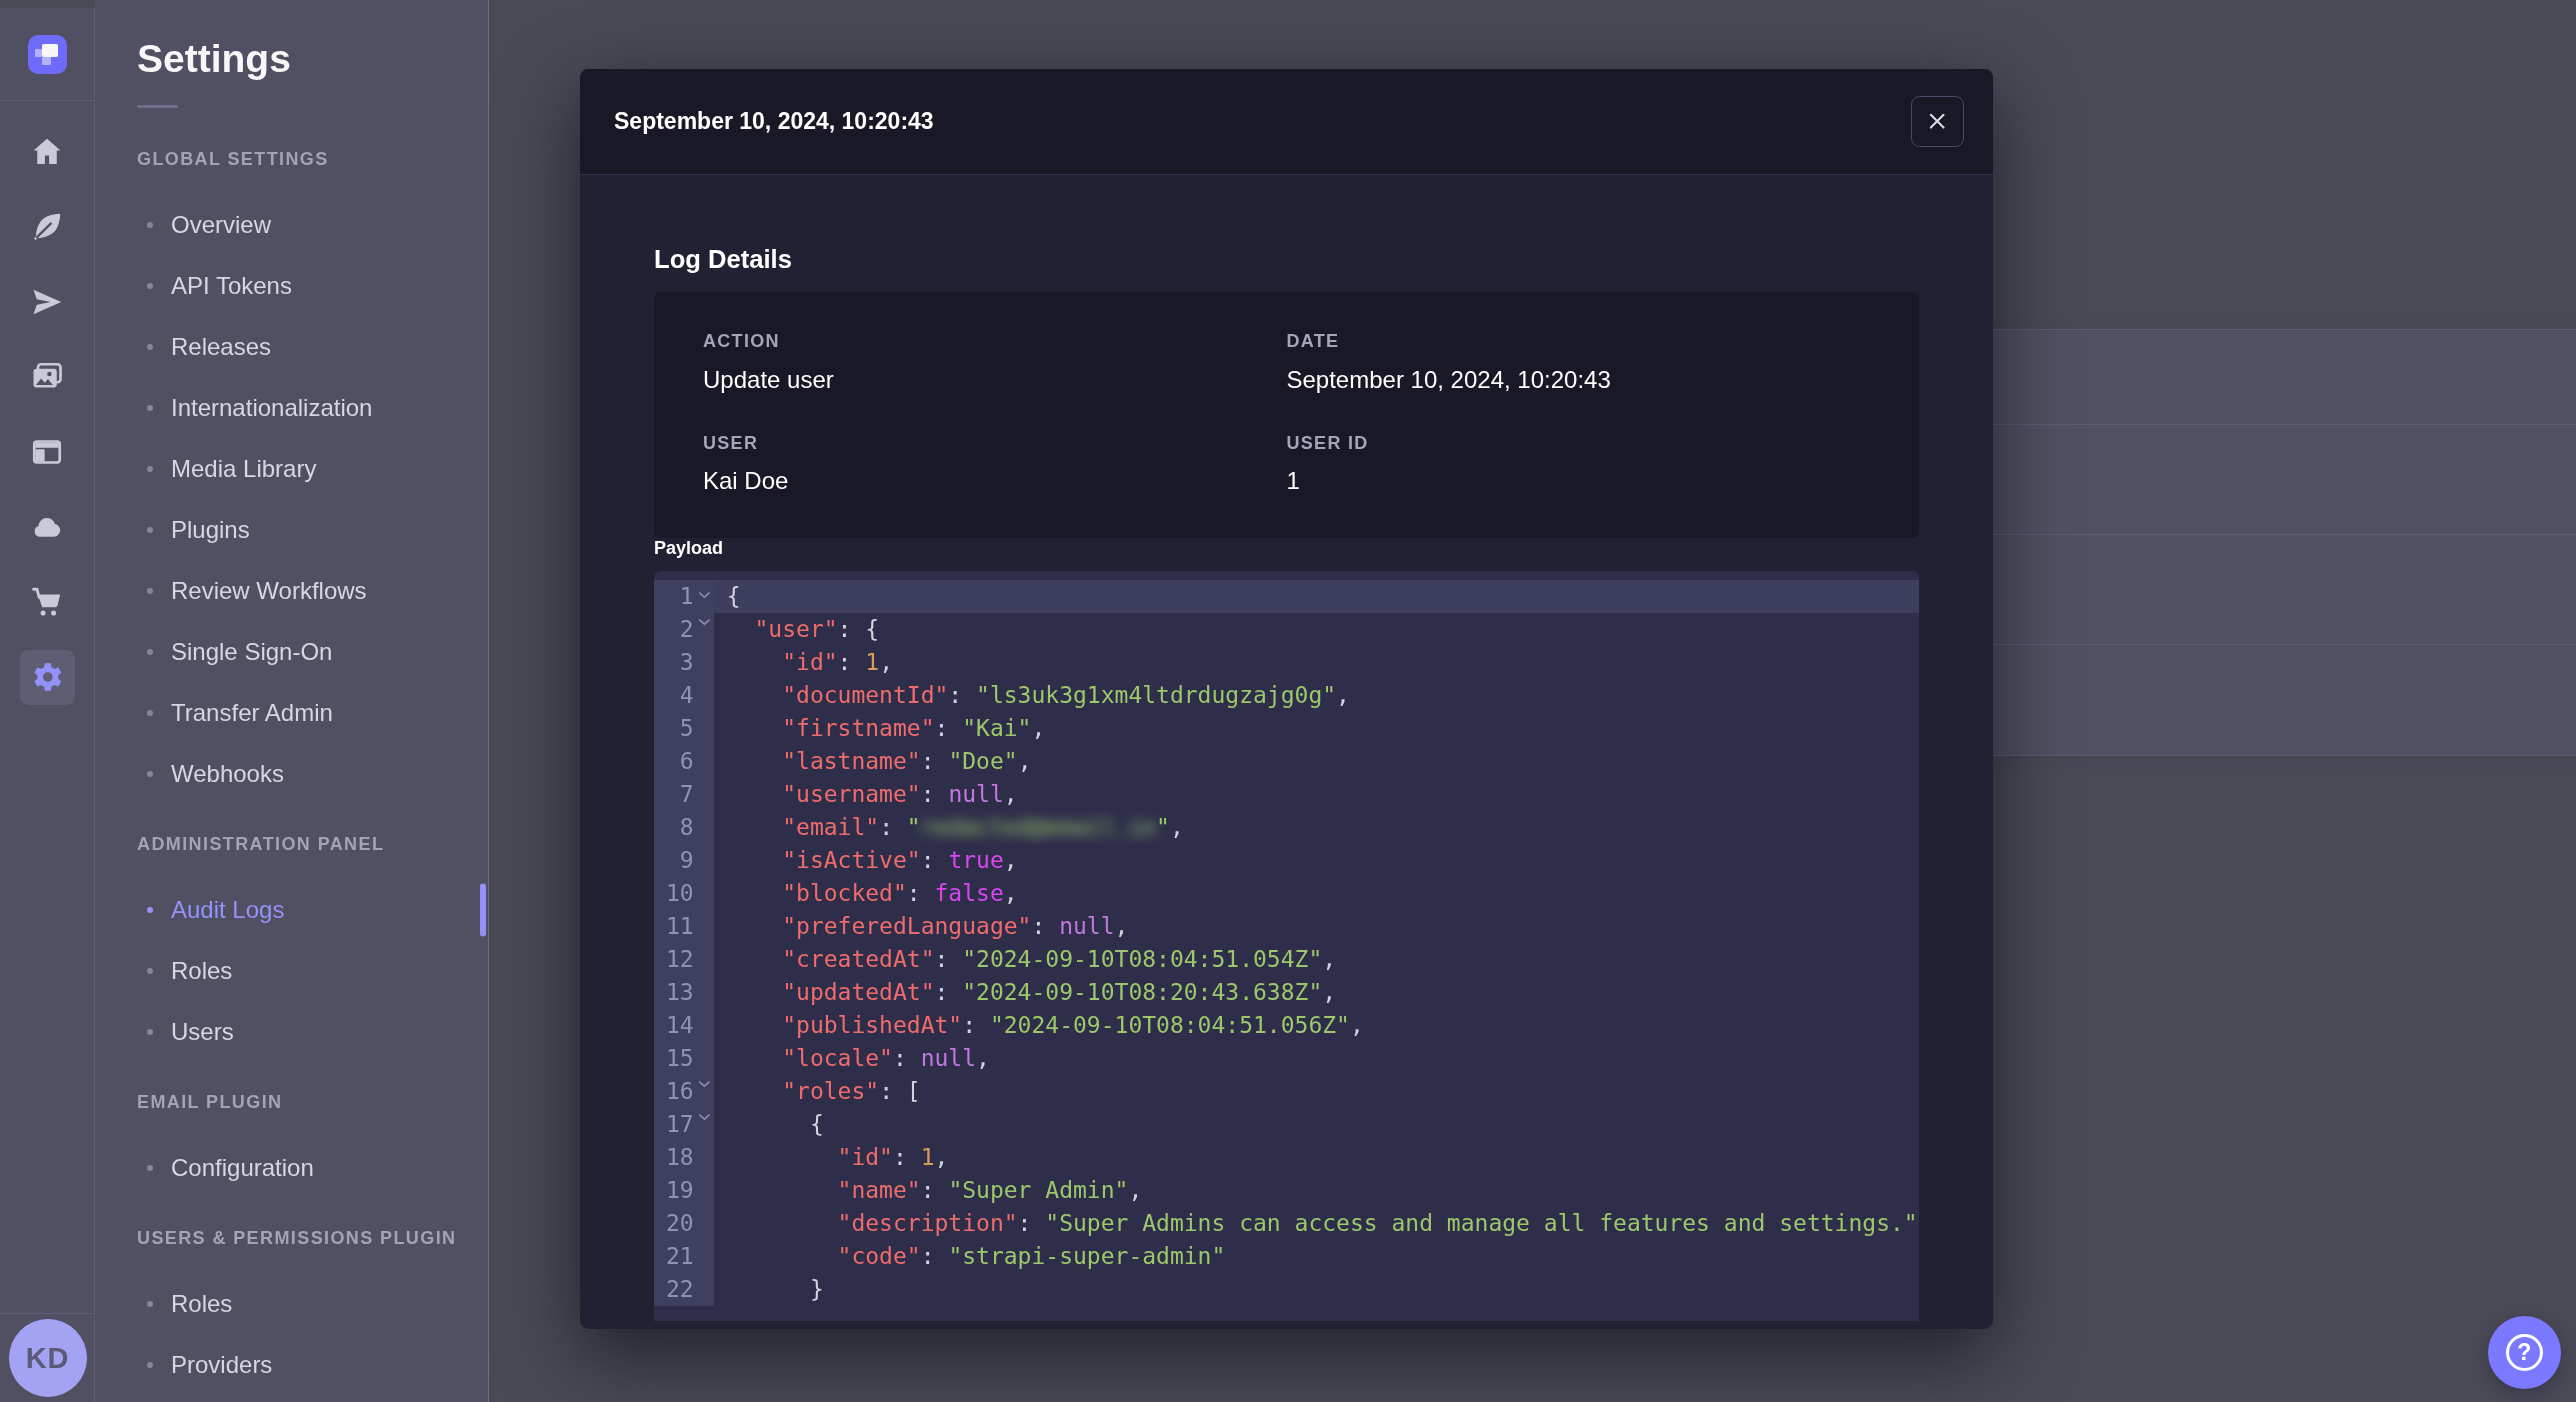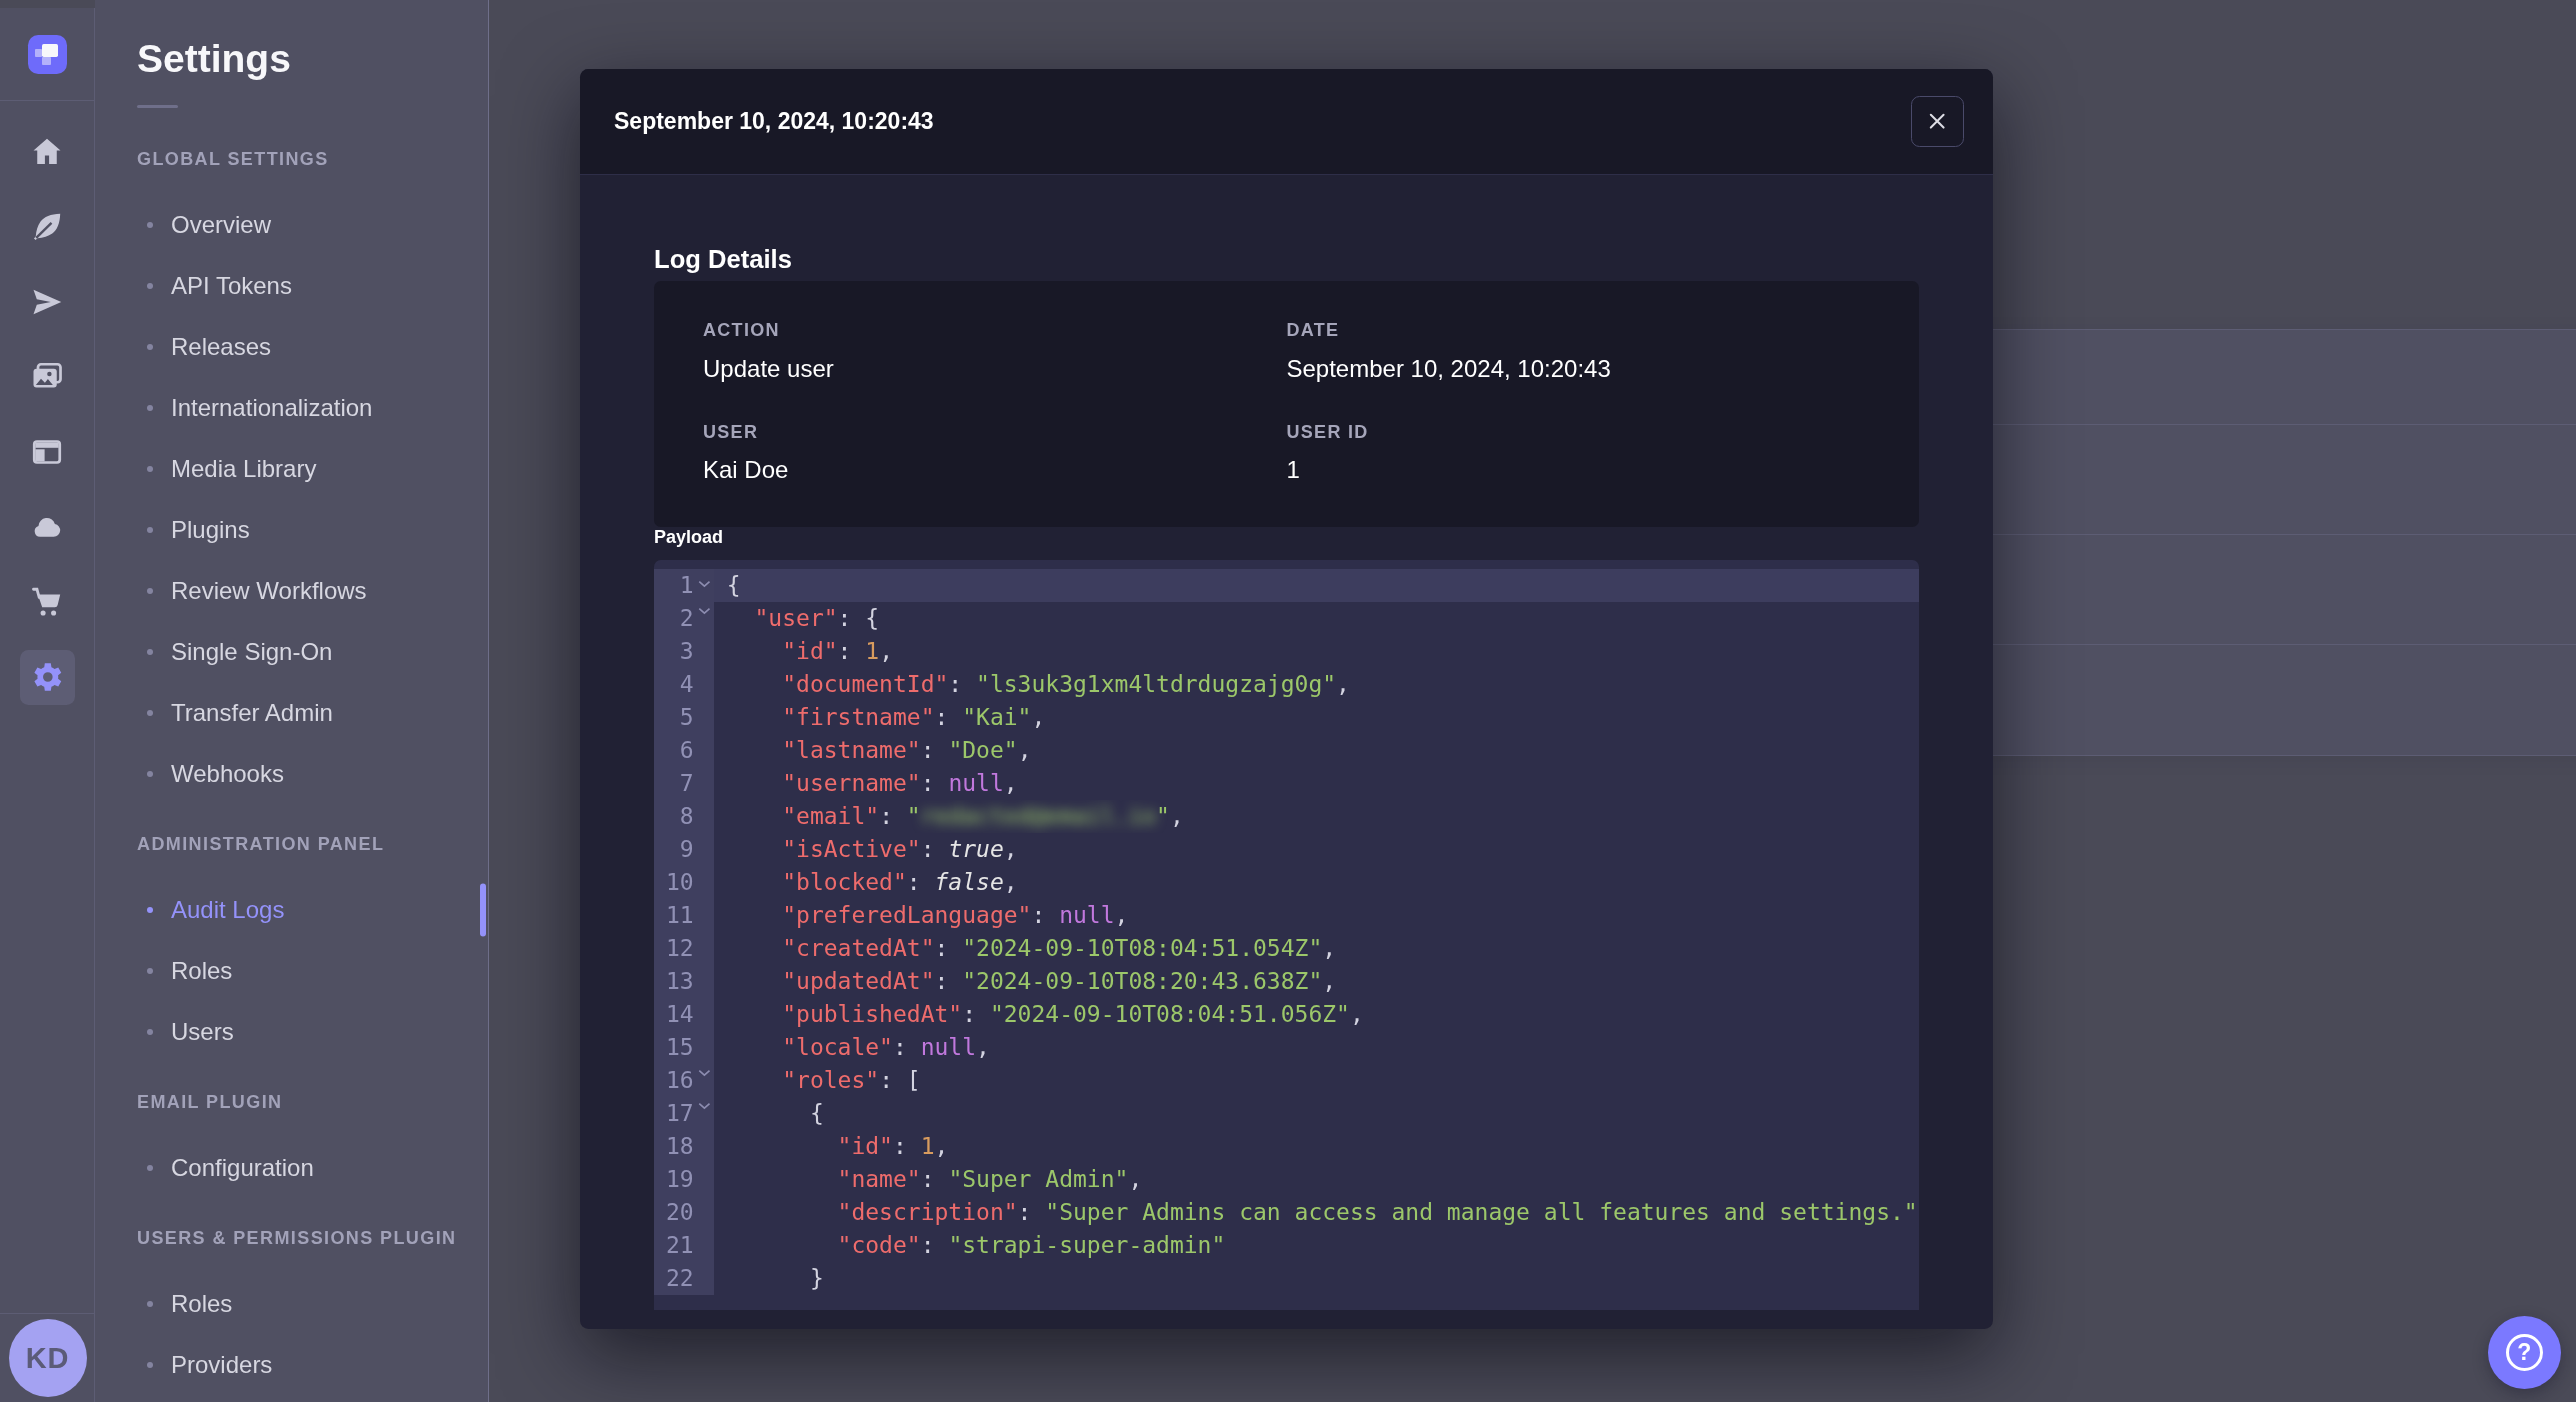--- a/index.html
+++ b/index.html
@@ -44,36 +44,36 @@
   
   .overlay { position:absolute; inset:0; background:rgba(222,222,234,0.25); z-index:20; }
 
   
   .modal { position:absolute; left:580px; top:69px; width:1413px; height:1260px; border-radius:8.5px; background:#212134; box-shadow:0 25.6px 77px rgba(5,5,15,.6); z-index:30; overflow:hidden; }
   .modal-header { height:106px; background:#181826; border-bottom:0.9px solid #2e2e48; display:flex; align-items:center; justify-content:space-between; padding:0 29px 0 34px; }
   .modal-title { font-size:23px; font-weight:600; color:#ffffff; }
   .close-btn { width:53px; height:51px; border-radius:8.5px; border:1.7px solid #4a4a6a; background:transparent; cursor:pointer; display:flex; align-items:center; justify-content:center; }
   .modal-body { padding:0 74px; }
   .modal-body h2 { margin-top:70px; font-size:25.6px; font-weight:600; color:#ffffff; }
-  .details-panel { margin-top:7px; background:#181826; border-radius:6.8px; padding:39px 49px 43px; display:grid; grid-template-columns:1fr 1fr; row-gap:39px; }
+  .details-panel { margin-top:18px; background:#181826; border-radius:6.8px; padding:39px 49px 43px; display:grid; grid-template-columns:1fr 1fr; row-gap:39px; }
   .dlabel { font-size:18px; font-weight:600; letter-spacing:1.3px; color:#a5a5ba; }
   .dvalue { margin-top:13.6px; font-size:24px; color:#ffffff; }
   .payload-label { font-size:18px; font-weight:700; color:#ffffff; }
 
   
   .code { margin-top:12px; height:750px; background:#2e2e4a; border-radius:6.8px 6.8px 0 0; overflow:hidden; font-family:"DejaVu Sans Mono", monospace; font-size:23px; line-height:33px; padding-top:8.5px; }
   .cline { display:flex; }
   .gut { flex:none; width:60px; background:#3f3f5f; color:#9191b5; text-align:right; padding-right:20.4px; position:relative; margin-top:-8.5px; padding-top:8.5px; user-select:none; cursor:pointer; }
   .cline:first-child .gut { margin-top:0; padding-top:0; }
   .gut .fold { position:absolute; right:3.4px; top:13.6px; }
   .cline:first-child .gut .fold { top:11px; }
   .src { flex:1; padding-left:12.8px; white-space:pre; overflow:hidden; }
   .cline.active .src { background:#3d3d5e; }
   .tk-p { color:#d3d3e0; } .tk-k { color:#ee6c6c; } .tk-s { color:#9cc76a; }
-  .tk-n { color:#d89b5e; } .tk-b { color:#e5e5e5;font-style:italic; } .tk-u { color:#c178dd; }
+  .tk-n { color:#d89b5e; } .tk-b { color:#d946ef; } .tk-u { color:#c178dd; }
   .tk-bl { color:#9cc76a; filter:blur(6px); }
 
   
   .help-fab { position:absolute; right:15.3px; bottom:12.8px; width:73px; height:73px; border-radius:50%; background:#7b79ff; border:none; cursor:pointer; z-index:40; display:flex; align-items:center; justify-content:center; box-shadow:0 5.1px 15.3px rgba(20,20,40,.35); }
   .help-ring { width:37px; height:37px; border-radius:50%; border:3.4px solid #ffffff; color:#ffffff; font-size:23px; font-weight:700; display:flex; align-items:center; justify-content:center; }
 </style>
 </head>
 <body>
 
 <div class="screen">

